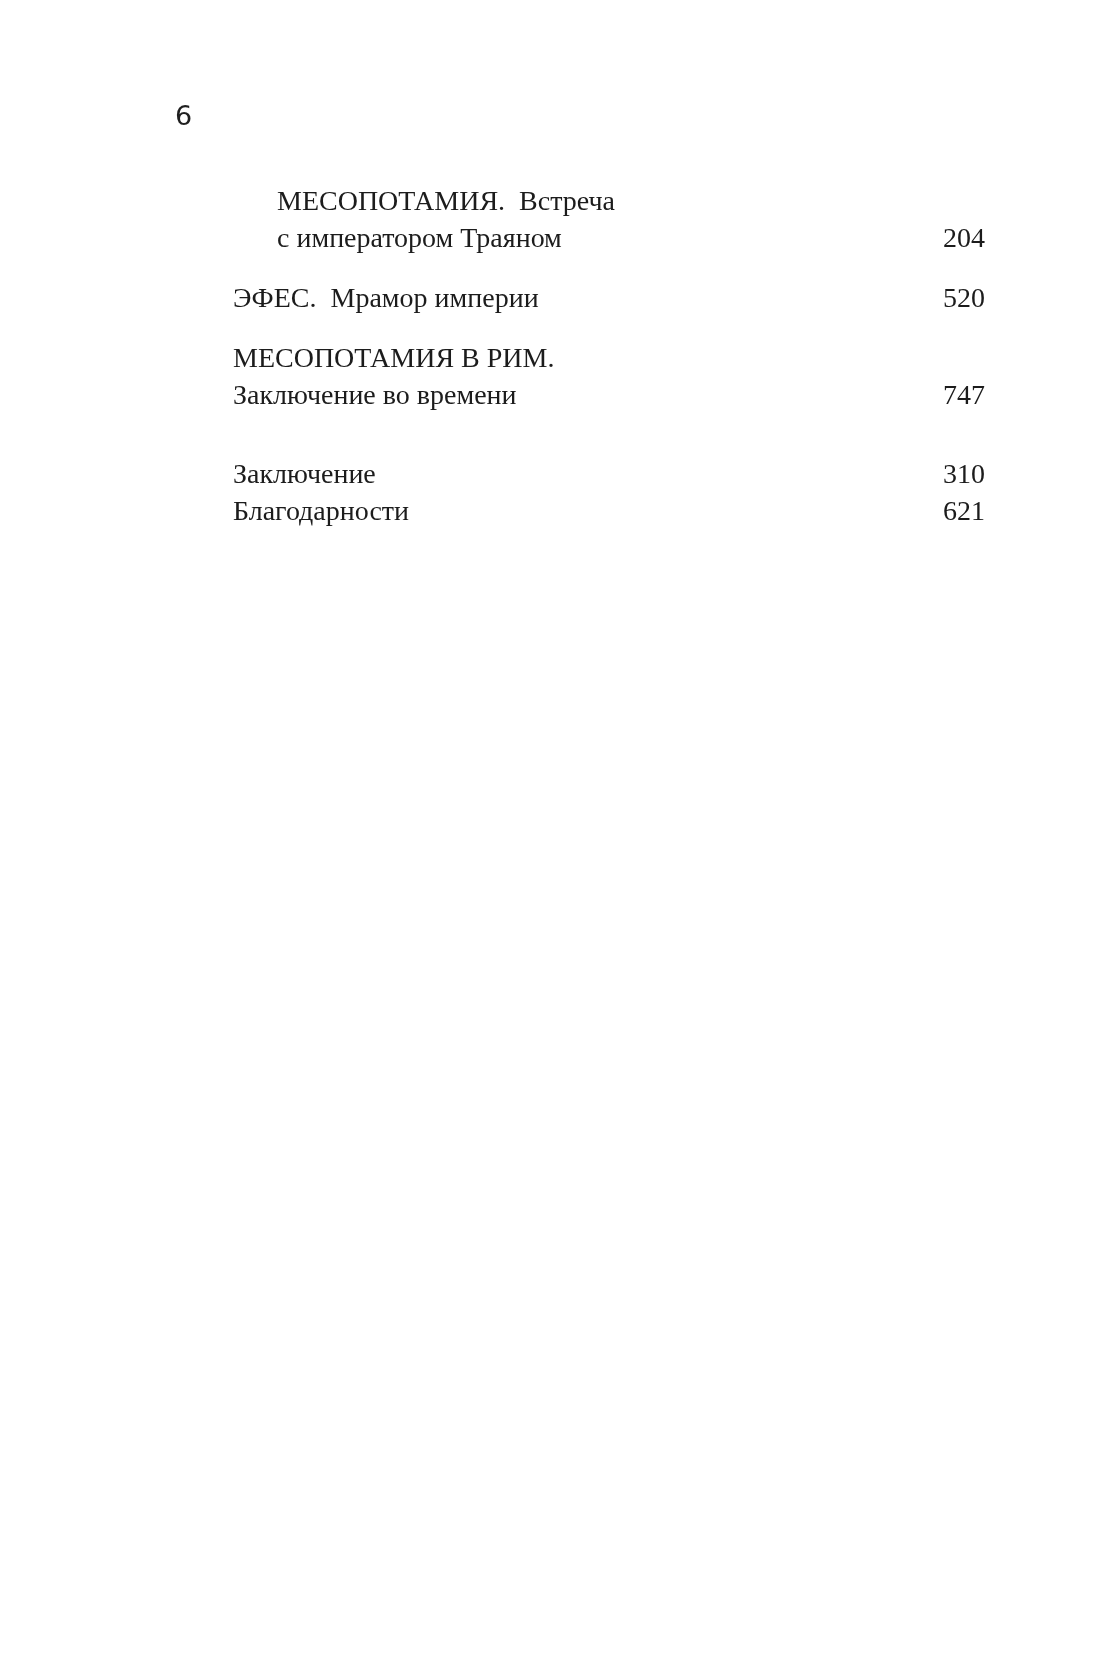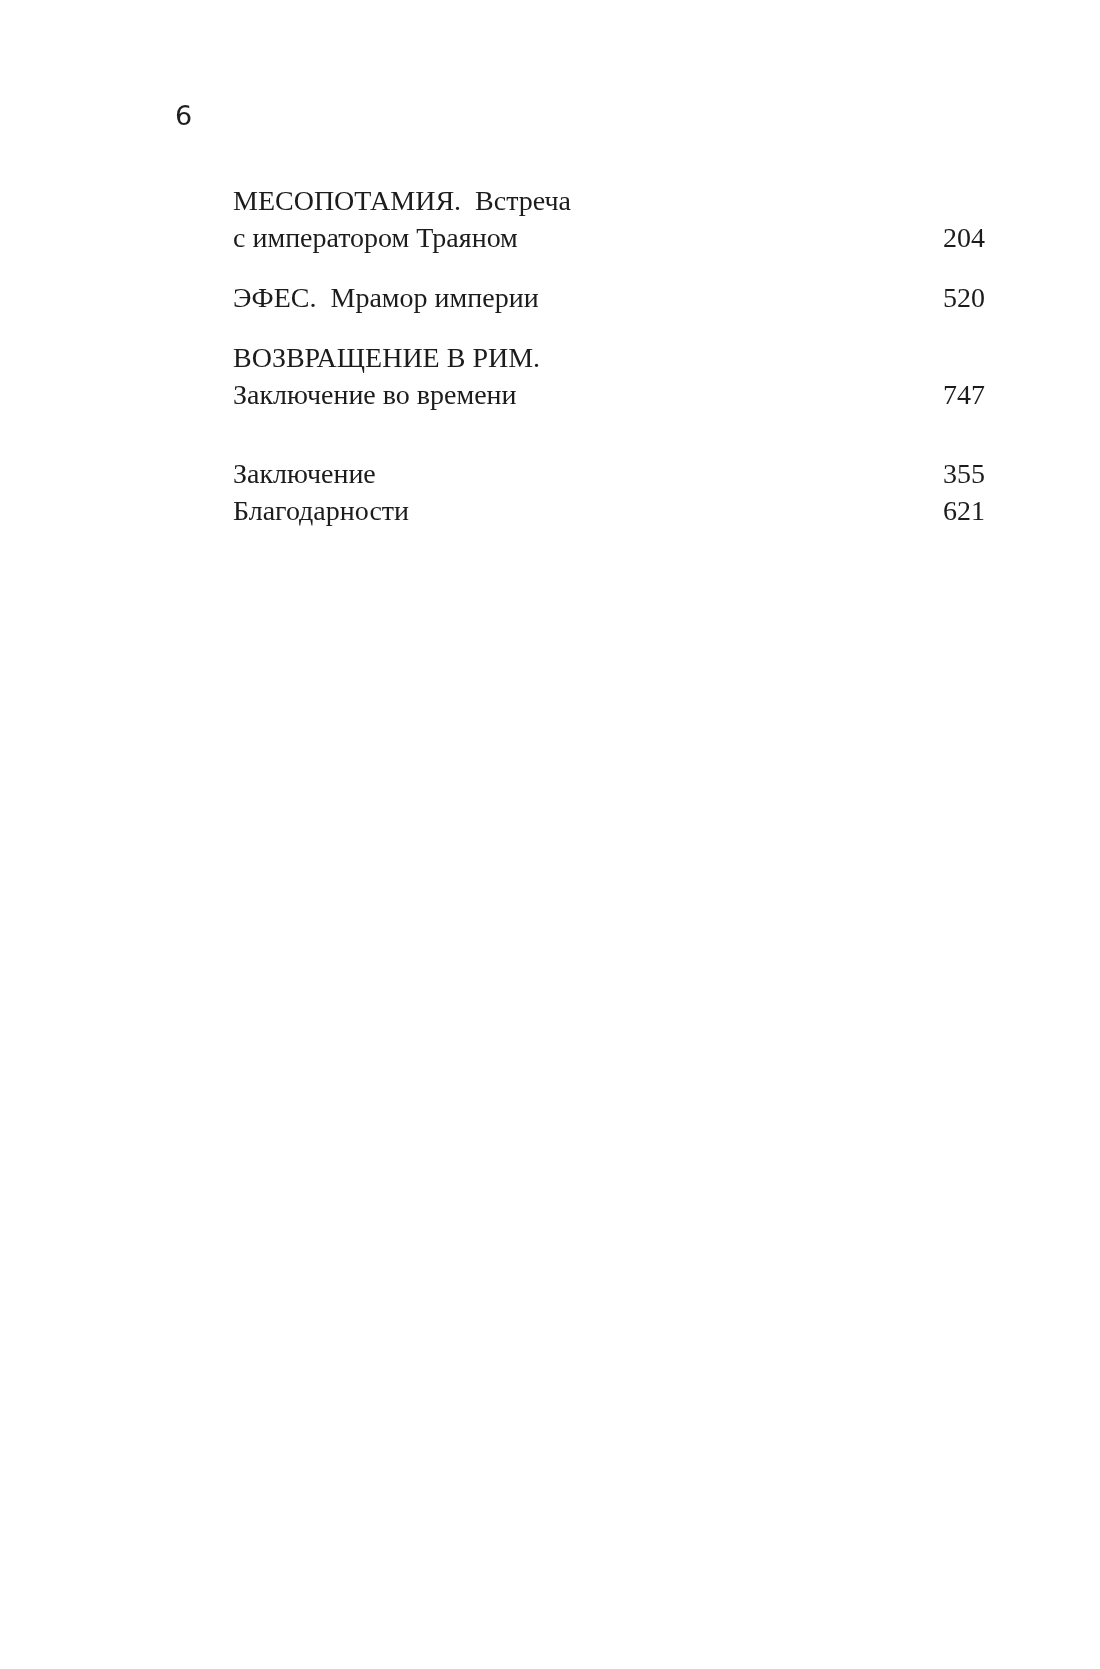--- a/index.html
+++ b/index.html
@@ -27,21 +27,21 @@
   }
   .toc {
     position: absolute;
     left: 233px;
     top: 182px;
     width: 752px; 
     font-size: 28px;
     line-height: 37px;
   }
   .entry { margin-top: 23px; }
-  .entry:first-child { margin-top: 0; }
+  .entry:first-child { margin-top: 0; margin-left: 44px; }
   .entry.group-gap { margin-top: 42px; }
   .entry.tight { margin-top: 0; }
 
   .tline {
     white-space: pre-wrap;
   }
   .trow {
     display: flex;
     align-items: flex-end;
   }
@@ -88,33 +88,33 @@
 
     <div class="entry">
       <div class="trow">
         <span class="ttext">ЭФЕС.  Мрамор империи</span>
         <span class="leader"></span>
         <span class="pnum">520</span>
       </div>
     </div>
 
     <div class="entry">
-      <div class="tline">ВОЗВРАЩЕНИЕ В РИМ.</div>
+      <div class="tline">МЕСОПОТАМИЯ В РИМ.</div>
       <div class="trow">
         <span class="ttext">Заключение во времени</span>
         <span class="leader dense"></span>
         <span class="pnum">747</span>
       </div>
     </div>
 
     <div class="entry group-gap">
       <div class="trow">
         <span class="ttext">Заключение</span>
         <span class="leader"></span>
-        <span class="pnum">355</span>
+        <span class="pnum">310</span>
       </div>
     </div>
 
     <div class="entry tight">
       <div class="trow">
         <span class="ttext">Благодарности</span>
         <span class="leader"></span>
         <span class="pnum">621</span>
       </div>
     </div>

